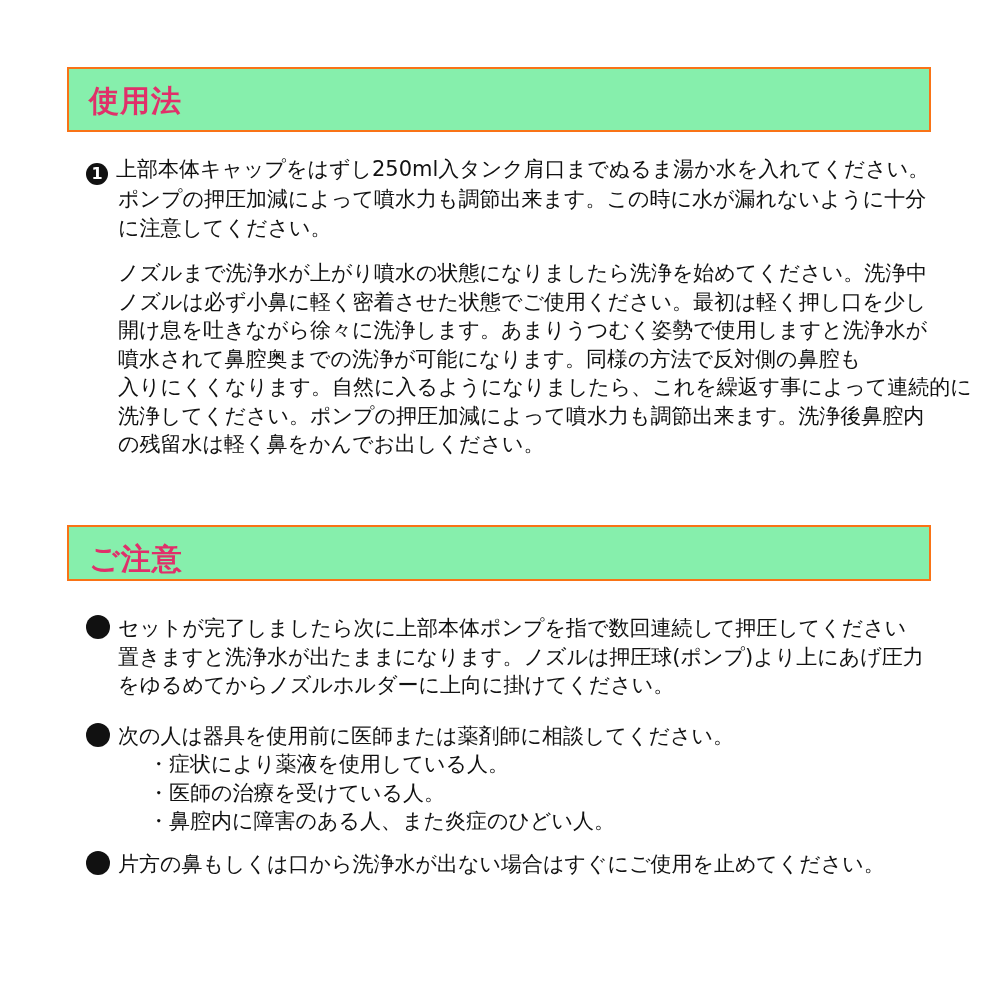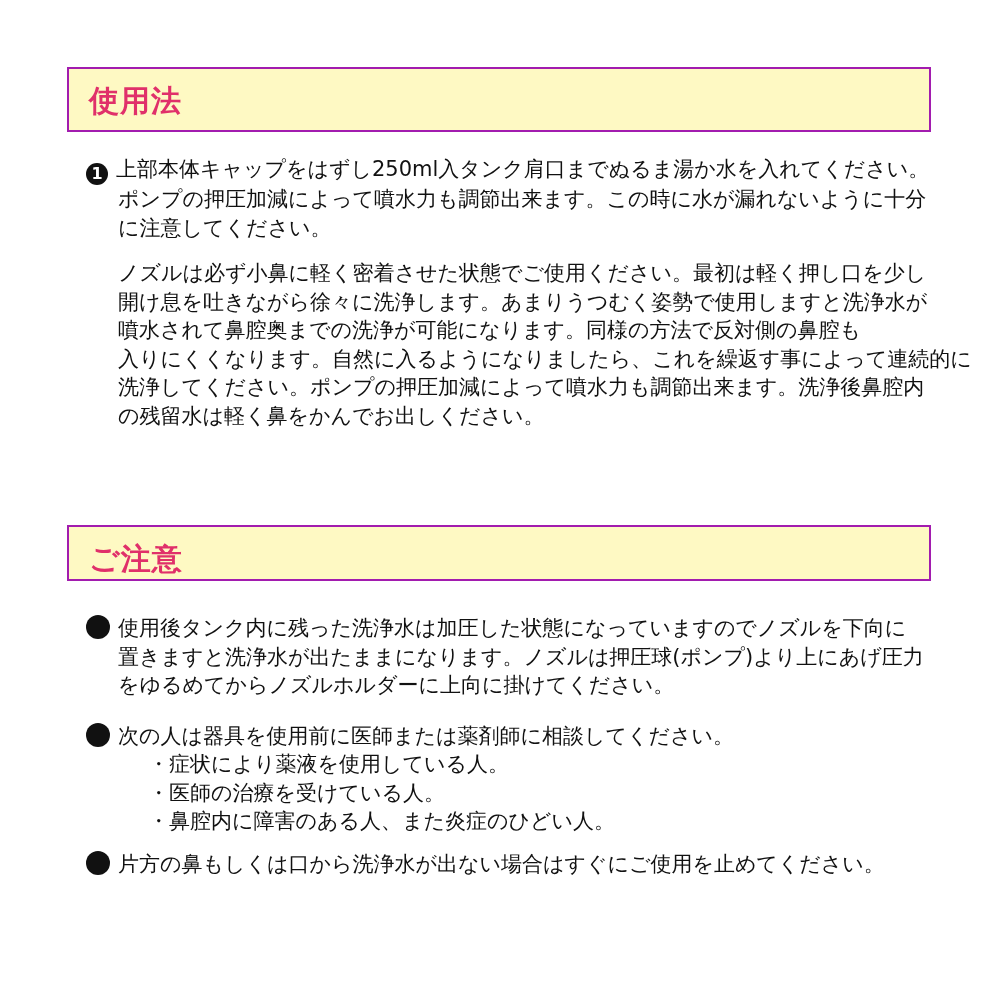--- a/index.html
+++ b/index.html
@@ -1,18 +1,18 @@
 <!DOCTYPE html>
 <html><head>
 <meta charset="utf-8">
 <style>
   html, body { margin:0; padding:0; background:#ffffff; }
   body { width:1000px; height:1000px; position:relative; overflow:hidden;
          font-family:"DejaVu Sans", "Liberation Sans", sans-serif; color:#111111; }
-  .section-box { position:absolute; left:67px; width:864px; border:2px solid #a21caf; box-sizing:border-box; background:#fef9c3; }
+  .section-box { position:absolute; left:67px; width:864px; border:2px solid #f97316; box-sizing:border-box; background:#86efac; }
   .section-title { position:absolute; left:20px; font-size:30px; font-weight:bold; color:#e0306a; letter-spacing:1px; }
   .para { position:absolute; left:86px; font-size:21px; line-height:28.5px; white-space:nowrap; }
   .line { display:block; }
   .indent { padding-left:32px; }
   .marker { display:inline-block; width:22px; height:22px; border-radius:50%; background:#111; color:#fff;
             font-size:16px; font-weight:bold; text-align:center; line-height:22px; margin-right:8px; vertical-align:-3px; }
   .bullet { display:inline-block; width:24px; height:24px; border-radius:50%; background:#111; margin-right:8px; vertical-align:-4px; }
   .sub { position:absolute; left:148px; font-size:21px; line-height:28.5px; white-space:nowrap; }
 </style>
 </head>
@@ -22,34 +22,35 @@
   <div class="section-title" style="top:12px;">使用法</div>
 </div>
 
 <div class="para" style="top:155px;">
   <span class="line"><span class="marker">1</span><span>上部本体キャップをはずし250ml入タンク肩口までぬるま湯か水を入れてください。</span></span>
   <span class="line indent">ポンプの押圧加減によって噴水力も調節出来ます。この時に水が漏れないように十分</span>
   <span class="line indent">に注意してください。</span>
 </div>
 
 <div class="para" style="top:259px;">
+  <span class="line indent">ノズルまで洗浄水が上がり噴水の状態になりましたら洗浄を始めてください。洗浄中</span>
   <span class="line indent">ノズルは必ず小鼻に軽く密着させた状態でご使用ください。最初は軽く押し口を少し</span>
   <span class="line indent">開け息を吐きながら徐々に洗浄します。あまりうつむく姿勢で使用しますと洗浄水が</span>
   <span class="line indent">噴水されて鼻腔奥までの洗浄が可能になります。同様の方法で反対側の鼻腔も</span>
   <span class="line indent">入りにくくなります。自然に入るようになりましたら、これを繰返す事によって連続的に</span>
   <span class="line indent">洗浄してください。ポンプの押圧加減によって噴水力も調節出来ます。洗浄後鼻腔内</span>
   <span class="line indent">の残留水は軽く鼻をかんでお出しください。</span>
 </div>
 
 <div class="section-box" style="top:525px; height:56px;">
   <div class="section-title" style="top:12px;">ご注意</div>
 </div>
 
 <div class="para" style="top:614px;">
-  <span class="line"><span class="bullet"></span><span>使用後タンク内に残った洗浄水は加圧した状態になっていますのでノズルを下向に</span></span>
+  <span class="line"><span class="bullet"></span><span>セットが完了しましたら次に上部本体ポンプを指で数回連続して押圧してください</span></span>
   <span class="line indent">置きますと洗浄水が出たままになります。ノズルは押圧球(ポンプ)より上にあげ圧力</span>
   <span class="line indent">をゆるめてからノズルホルダーに上向に掛けてください。</span>
 </div>
 
 <div class="para" style="top:722px;">
   <span class="line"><span class="bullet"></span><span>次の人は器具を使用前に医師または薬剤師に相談してください。</span></span>
 </div>
 <div class="sub" style="top:750px;">
   <span class="line">・症状により薬液を使用している人。</span>
   <span class="line">・医師の治療を受けている人。</span>

